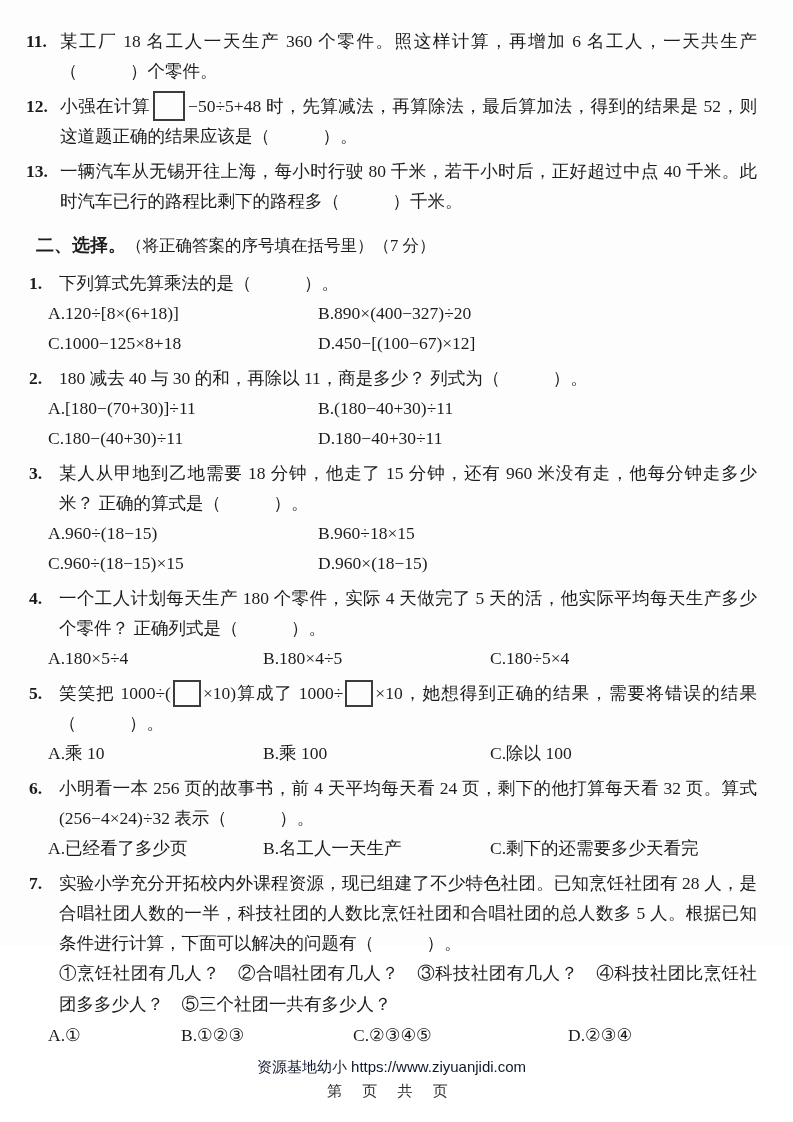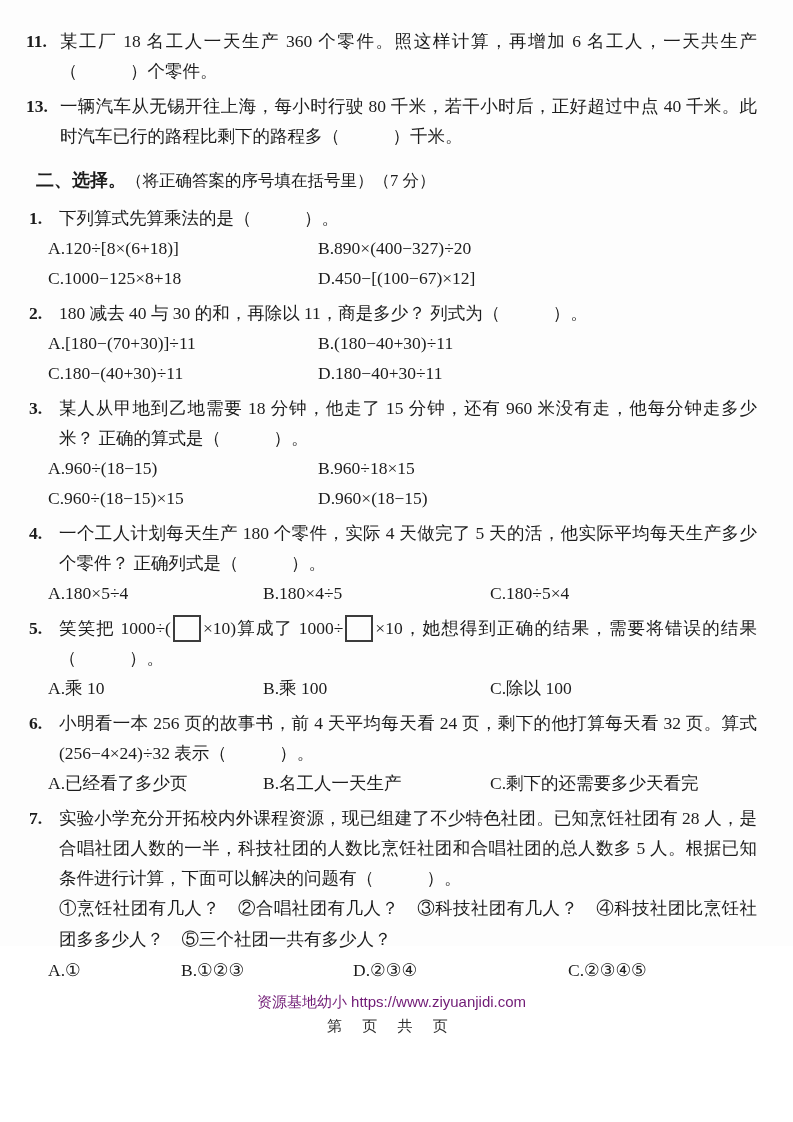--- a/index.html
+++ b/index.html
@@ -44,21 +44,21 @@
     column-gap: 0;
   }
   .opts.cols2 { grid-template-columns: 270px 1fr; }
   .opts.cols3 { grid-template-columns: 215px 227px 1fr; }
   .opts.cols4 { grid-template-columns: 133px 172px 215px 1fr; }
   .opt { white-space: nowrap; }
   .subqs { margin-left: 33px; line-height: 31px; text-align: justify; }
   .footer { margin-top: auto; padding-bottom: 10px; text-align: center; }
   .footer-site {
     font-family: "Liberation Sans", "DejaVu Sans", sans-serif;
-    font-size: 15px; color: #701a75; line-height: 24px;
+    font-size: 15px; color: #0f172a; line-height: 24px;
   }
   .footer-page {
     font-family: Liberation Serif, serif;
     font-size: 15px; color: #2e2e2e; line-height: 25px;
     letter-spacing: 0.55em;
   }
 </style>
 </head>
 <body>
 
@@ -66,20 +66,26 @@
 
   <section>
 
     <div class="q fill-q">
       <div class="qline">
         <span class="qnum">11.</span>
         <div class="qtext">某工厂 18 名工人一天生产 360 个零件。照这样计算，再增加 6 名工人，一天共生产（　　　）个零件。</div>
       </div>
     </div>
 
+    <div class="q fill-q">
+      <div class="qline">
+        <span class="qnum">12.</span>
+        <div class="qtext"><span>小强在计算</span><span class="blank-box"></span><span>−50÷5+48 时，先算减法，再算除法，最后算加法，得到的结果是 52，则这道题正确的结果应该是（　　　）。</span></div>
+      </div>
+    </div>
 
     <div class="q fill-q">
       <div class="qline">
         <span class="qnum">13.</span>
         <div class="qtext">一辆汽车从无锡开往上海，每小时行驶 80 千米，若干小时后，正好超过中点 40 千米。此时汽车已行的路程比剩下的路程多（　　　）千米。</div>
       </div>
     </div>
 
   </section>
 
@@ -166,22 +172,22 @@
 
     <div class="q choice-q">
       <div class="qline">
         <span class="qnum">7.</span>
         <div class="qtext">实验小学充分开拓校内外课程资源，现已组建了不少特色社团。已知烹饪社团有 28 人，是合唱社团人数的一半，科技社团的人数比烹饪社团和合唱社团的总人数多 5 人。根据已知条件进行计算，下面可以解决的问题有（　　　）。</div>
       </div>
       <div class="subqs">①烹饪社团有几人？　②合唱社团有几人？　③科技社团有几人？　④科技社团比烹饪社团多多少人？　⑤三个社团一共有多少人？</div>
       <div class="opts cols4">
         <span class="opt">A.①</span>
         <span class="opt">B.①②③</span>
+        <span class="opt">C.②③④⑤</span>
         <span class="opt">D.②③④</span>
-        <span class="opt">C.②③④⑤</span>
       </div>
     </div>
 
   </section>
 
   <div class="footer">
     <div class="footer-site">资源基地幼小 https://www.ziyuanjidi.com</div>
     <div class="footer-page">第 页 共 页</div>
   </div>
 

